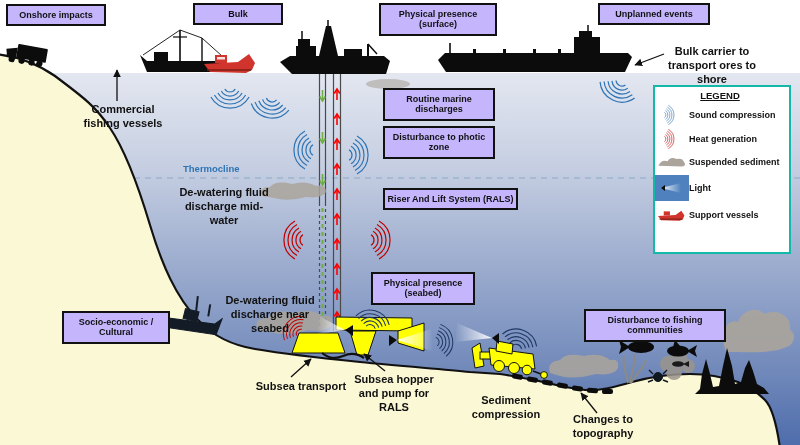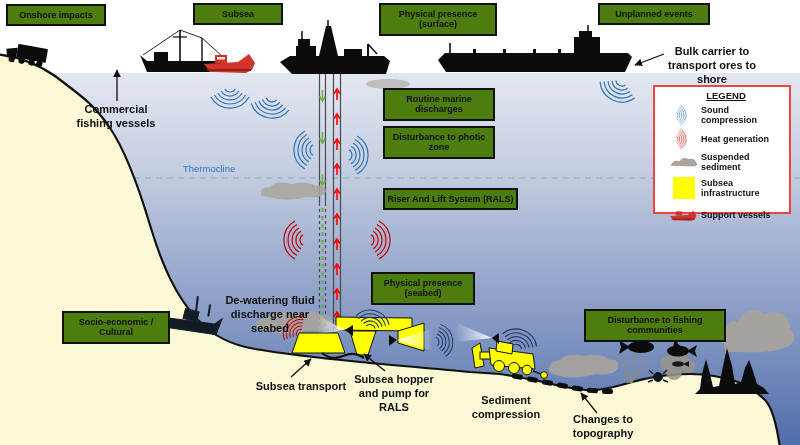--- a/index.html
+++ b/index.html
@@ -1,26 +1,26 @@
 <!DOCTYPE html>
 <html><head>
 <meta charset="utf-8">
 <style>
   html,body{margin:0;padding:0;background:#fff;}
   .stage{position:relative;width:800px;height:445px;overflow:hidden;background:#ffffff;
          font-family:"Liberation Sans",sans-serif;}
   .stage svg.scene{position:absolute;left:0;top:0;z-index:1;}
-  .cat{position:absolute;z-index:2;background:#4d7c0f;border:2px solid #111;
+  .cat{position:absolute;z-index:2;background:#c4b5fd;border:2px solid #111;
        font-size:9px;font-weight:bold;color:#111;text-align:center;
        padding:4px 2px;line-height:1.15;box-sizing:border-box;}
   .ann{position:absolute;z-index:2;font-size:11px;font-weight:bold;color:#111;
        text-align:center;line-height:1.25;}
-  .thermo{position:absolute;z-index:2;font-size:9.5px;font-weight:normal;color:#2e74b5;}
-  .legend{position:absolute;z-index:3;left:653px;top:85px;width:138px;height:129px;
-          background:#fff;border:2px solid #ef4444;box-sizing:border-box;padding:3px 4px 2px 12px;}
+  .thermo{position:absolute;z-index:2;font-size:9.5px;font-weight:bold;color:#2e74b5;}
+  .legend{position:absolute;z-index:3;left:653px;top:85px;width:138px;height:169px;
+          background:#fff;border:2px solid #14b8a6;box-sizing:border-box;padding:3px 4px 2px 0;}
   .legend .lg-title{font-size:9.5px;font-weight:bold;text-align:center;
           text-decoration:underline;color:#111;margin-bottom:1px;}
   .lg-row{display:flex;align-items:center;}
   .lg-ic{width:34px;flex:0 0 34px;display:flex;justify-content:center;align-items:center;}
   .lg-tx{font-size:9px;font-weight:bold;color:#111;}
 </style>
 </head>
 <body>
 
 <div class="stage">
@@ -254,33 +254,34 @@
   <g stroke="#111" stroke-width="1.3" fill="none">
     <line x1="117" y1="101" x2="117" y2="70" marker-end="url(#mArr)"></line>
     <line x1="664" y1="54" x2="635" y2="65" marker-end="url(#mArr)"></line>
     <line x1="291" y1="377" x2="311" y2="359" marker-end="url(#mArr)"></line>
     <line x1="385" y1="371" x2="364" y2="354" marker-end="url(#mArr)"></line>
     <line x1="597" y1="413" x2="581" y2="393" marker-end="url(#mArr)"></line>
   </g>
 </svg>
 
 <div class="cat" style="left:6px;top:4px;width:100px">Onshore impacts</div>
-<div class="cat" style="left:193px;top:3px;width:90px">Subsea</div>
+<div class="cat" style="left:193px;top:3px;width:90px">Bulk</div>
 <div class="cat" style="left:379px;top:3px;width:118px">Physical presence (surface)</div>
 <div class="cat" style="left:598px;top:3px;width:112px">Unplanned events</div>
 <div class="cat" style="left:383px;top:126px;width:112px">Disturbance to photic zone</div>
 <div class="cat" style="left:383px;top:88px;width:112px">Routine marine discharges</div>
 <div class="cat" style="left:383px;top:188px;width:135px">Riser And Lift System (RALS)</div>
 <div class="cat" style="left:371px;top:272px;width:104px">Physical presence (seabed)</div>
 <div class="cat" style="left:62px;top:311px;width:108px">Socio-economic / Cultural</div>
 <div class="cat" style="left:584px;top:309px;width:142px">Disturbance to fishing communities</div>
 
-<div class="ann" style="left:71px;top:103px;width:90px">Commercial fishing vessels</div>
+<div class="ann" style="left:78px;top:103px;width:90px">Commercial fishing vessels</div>
 <div class="ann" style="left:660px;top:45px;width:104px">Bulk carrier to transport ores to shore</div>
 <div class="thermo" style="left:183px;top:163px">Thermocline</div>
+<div class="ann" style="left:179px;top:186px;width:90px">De-watering fluid discharge mid-water</div>
 <div class="ann" style="left:224px;top:294px;width:92px">De-watering fluid discharge near seabed</div>
 <div class="ann" style="left:255px;top:380px;width:92px">Subsea transport</div>
 <div class="ann" style="left:349px;top:373px;width:90px">Subsea hopper and pump for RALS</div>
 <div class="ann" style="left:456px;top:394px;width:100px">Sediment compression</div>
 <div class="ann" style="left:566px;top:413px;width:74px">Changes to topography</div>
 
 <div class="legend">
   <div class="lg-title">LEGEND</div>
   <div class="lg-row" style="height:25px">
     <span class="lg-ic">
@@ -302,25 +303,27 @@
   <div class="lg-row" style="height:21px">
     <span class="lg-ic">
       <svg width="30" height="14" viewBox="0 0 40 18">
             <path d="M2,14 Q6,5 14,8 Q18,1 26,5 Q34,3 36,9 Q40,14 33,15 Z" fill="#aaa49b"></path>
           </svg>
     </span>
     <span class="lg-tx">Suspended sediment</span>
   </div>
   <div class="lg-row" style="height:31px">
     <span class="lg-ic">
-      <svg width="24" height="24" viewBox="0 0 24 24">
-            <rect x="1" y="1" width="22" height="22" fill="#ffff00"></rect>
-          </svg>
-    </span>
-    <span class="lg-tx">Subsea infrastructure</span>
+      <svg width="34" height="26" viewBox="0 0 34 26">
+        <rect x="0" y="0" width="34" height="26" fill="#4e81bd"></rect>
+        <path d="M6,13 L26,8 L26,18 Z" fill="url(#gBeamR)"></path>
+        <path d="M6,13 L10,10 L10,16 Z" fill="#0c0c0c"></path>
+      </svg>
+    </span>
+    <span class="lg-tx">Light</span>
   </div>
   <div class="lg-row" style="height:24px">
     <span class="lg-ic">
       <svg width="30" height="16" viewBox="0 0 58 28">
         <path d="M2,16 L36,14 L47,6 L53,15 L50,22 L44,25 L8,24 Z" fill="#d0342c"></path>
         <rect x="13" y="7" width="12" height="8" fill="#d0342c"></rect>
         <line x1="5" y1="22" x2="49" y2="22" stroke="#7a1f16" stroke-width="2"></line>
       </svg>
     </span>
     <span class="lg-tx">Support vessels</span>

